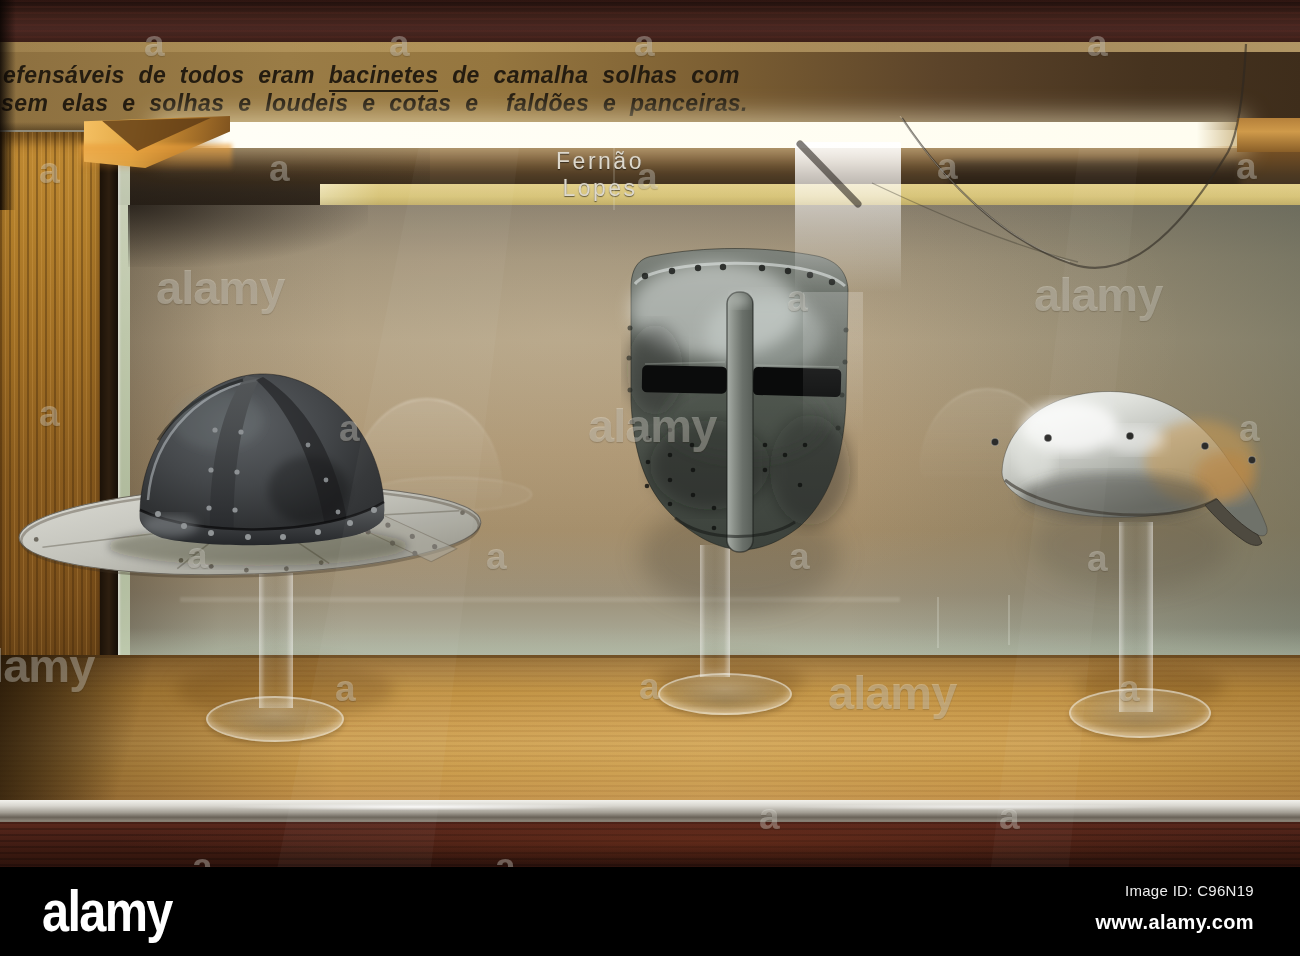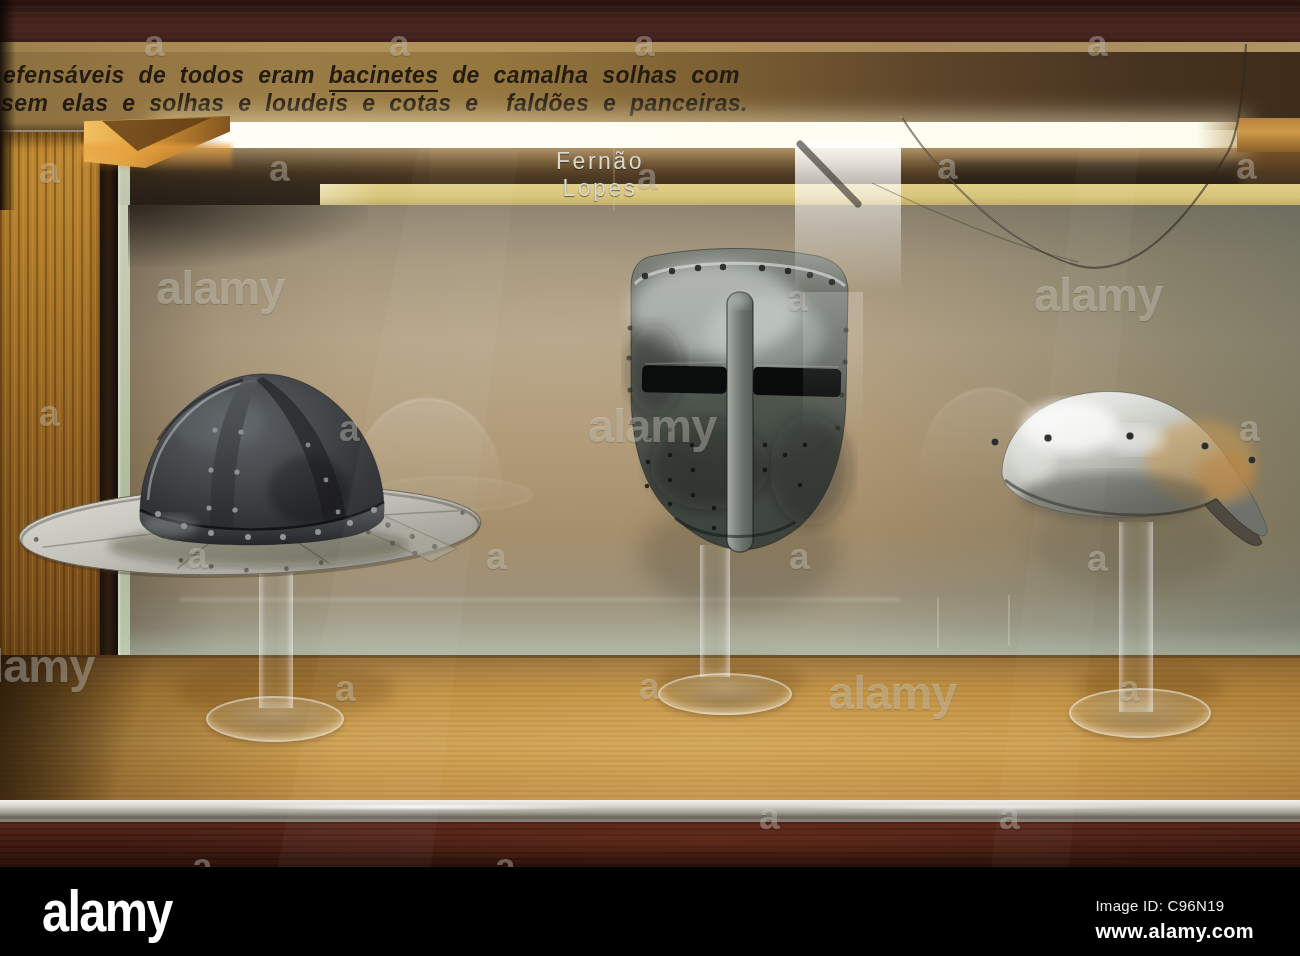--- a/index.html
+++ b/index.html
@@ -122,23 +122,23 @@
   #wm-layer{position:absolute;inset:0;z-index:50;pointer-events:none;}
   .wm{position:absolute;font-weight:bold;color:rgba(248,248,244,.32);
       text-shadow:0 1px 1px rgba(40,30,15,.2);line-height:1;}
   .wm-a{font-size:37px;}
   .wm-word{font-size:47px;letter-spacing:-1px;}
 
   
   .alamy-bar{left:0;top:867px;width:1300px;height:89px;background:#000;z-index:60;}
   .alamy-logo{position:absolute;left:42px;top:50%;transform:translateY(-52%) scaleX(.84);
     transform-origin:left center;font-size:58px;font-weight:bold;color:#fff;letter-spacing:-2px;}
-  .bar-right{position:absolute;right:46px;top:30px;color:#fff;}
+  .bar-right{position:absolute;right:46px;top:15px;text-align:right;color:#fff;}
   .image-id{font-size:15px;color:rgba(255,255,255,.93);letter-spacing:.3px;}
-  .bar-url{font-size:20px;font-weight:bold;margin-top:6px;letter-spacing:.4px;}
+  .bar-url{font-size:20px;font-weight:bold;margin-top:12px;letter-spacing:.4px;}
 </style>
 </head>
 <body>
 
 <div class="canvas">
 
   <div class="abs top-frame"></div>
   <div class="abs plaque">
     <div class="plaque-line plaque-line1"><span>efensáveis de todos eram </span><span class="underlined">bacinetes</span><span> de camalha solhas com</span></div>
     <div class="plaque-line plaque-line2">sem elas e solhas e loudeis e cotas e &nbsp;faldões e panceiras.</div>

